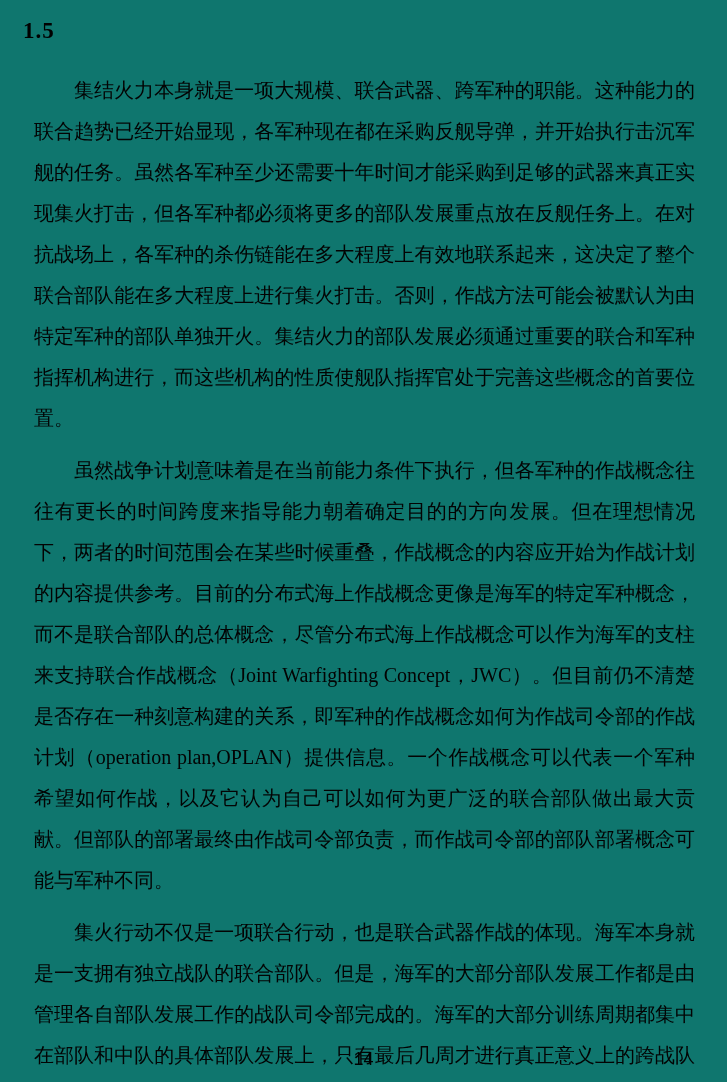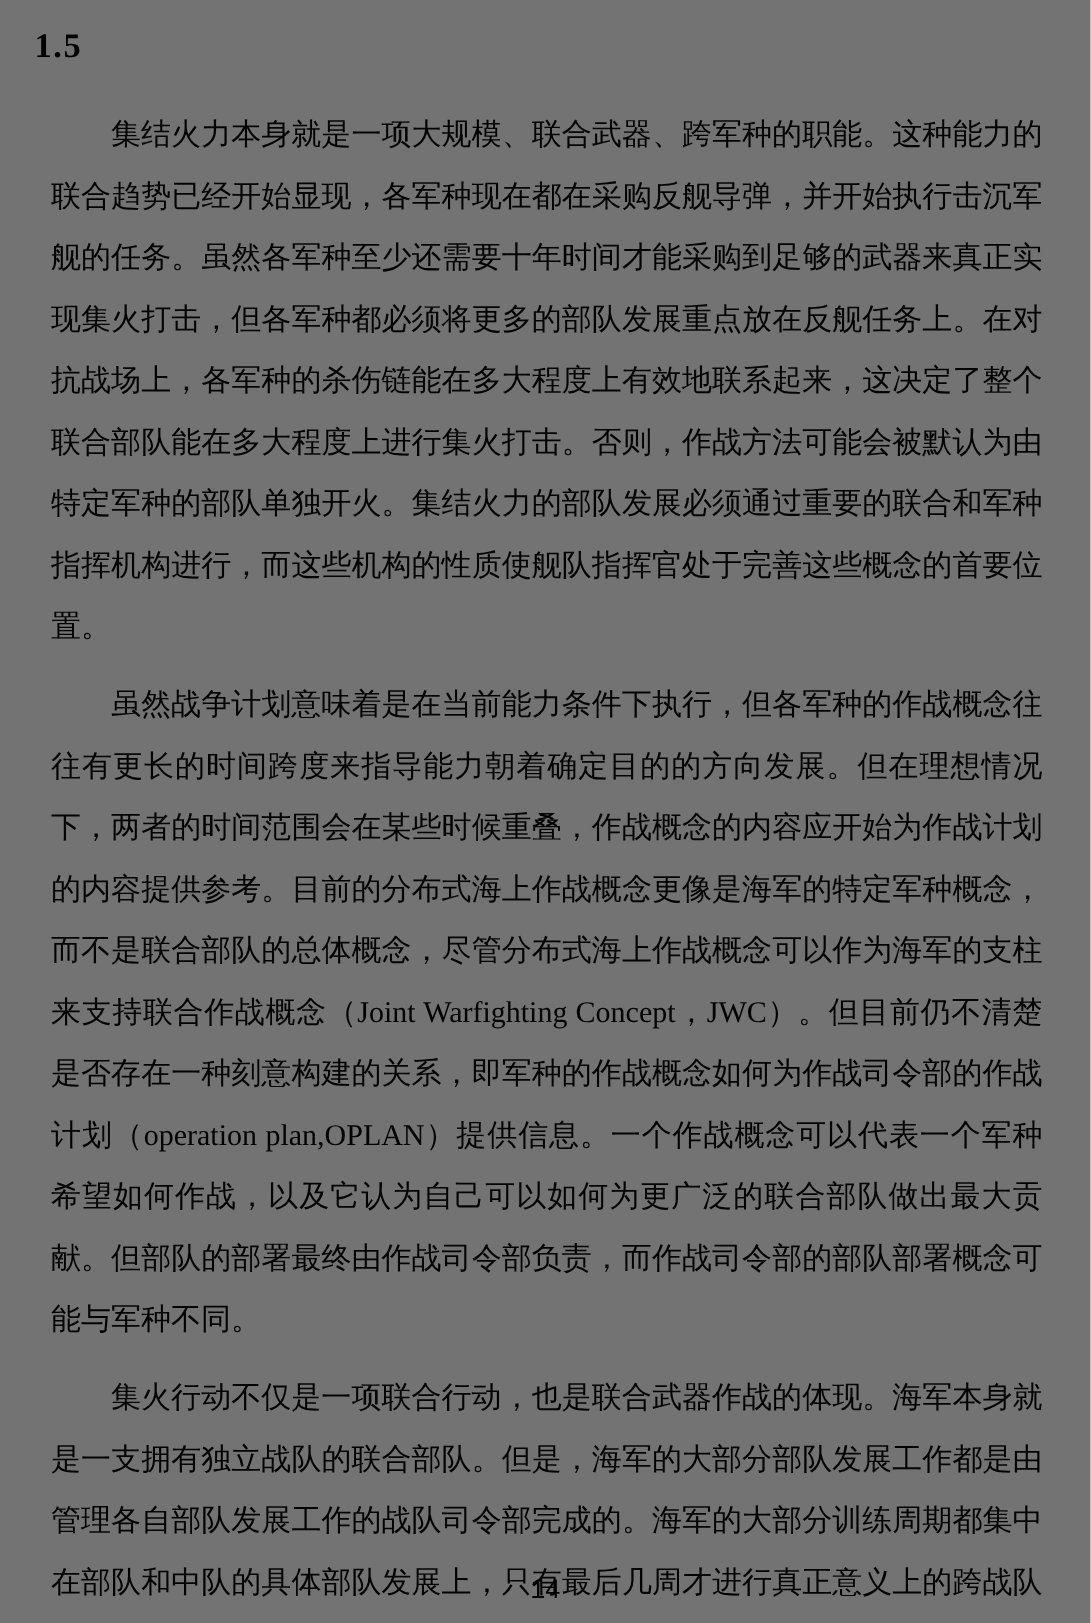--- a/index.html
+++ b/index.html
@@ -5,21 +5,21 @@
   * { box-sizing: border-box; }
   html, body {
     margin: 0;
     padding: 0;
     background: #ffffff;
   }
   .page {
     position: relative;
     width: 727px;
     height: 1082px;
-    background: #737373;
+    background: #0f766e;
     overflow: hidden;
     font-family: "Liberation Serif", serif;
     color: #000000;
   }
   .content {
     position: absolute;
     top: 18px;
     left: 23px;
     right: 21px;
   }

